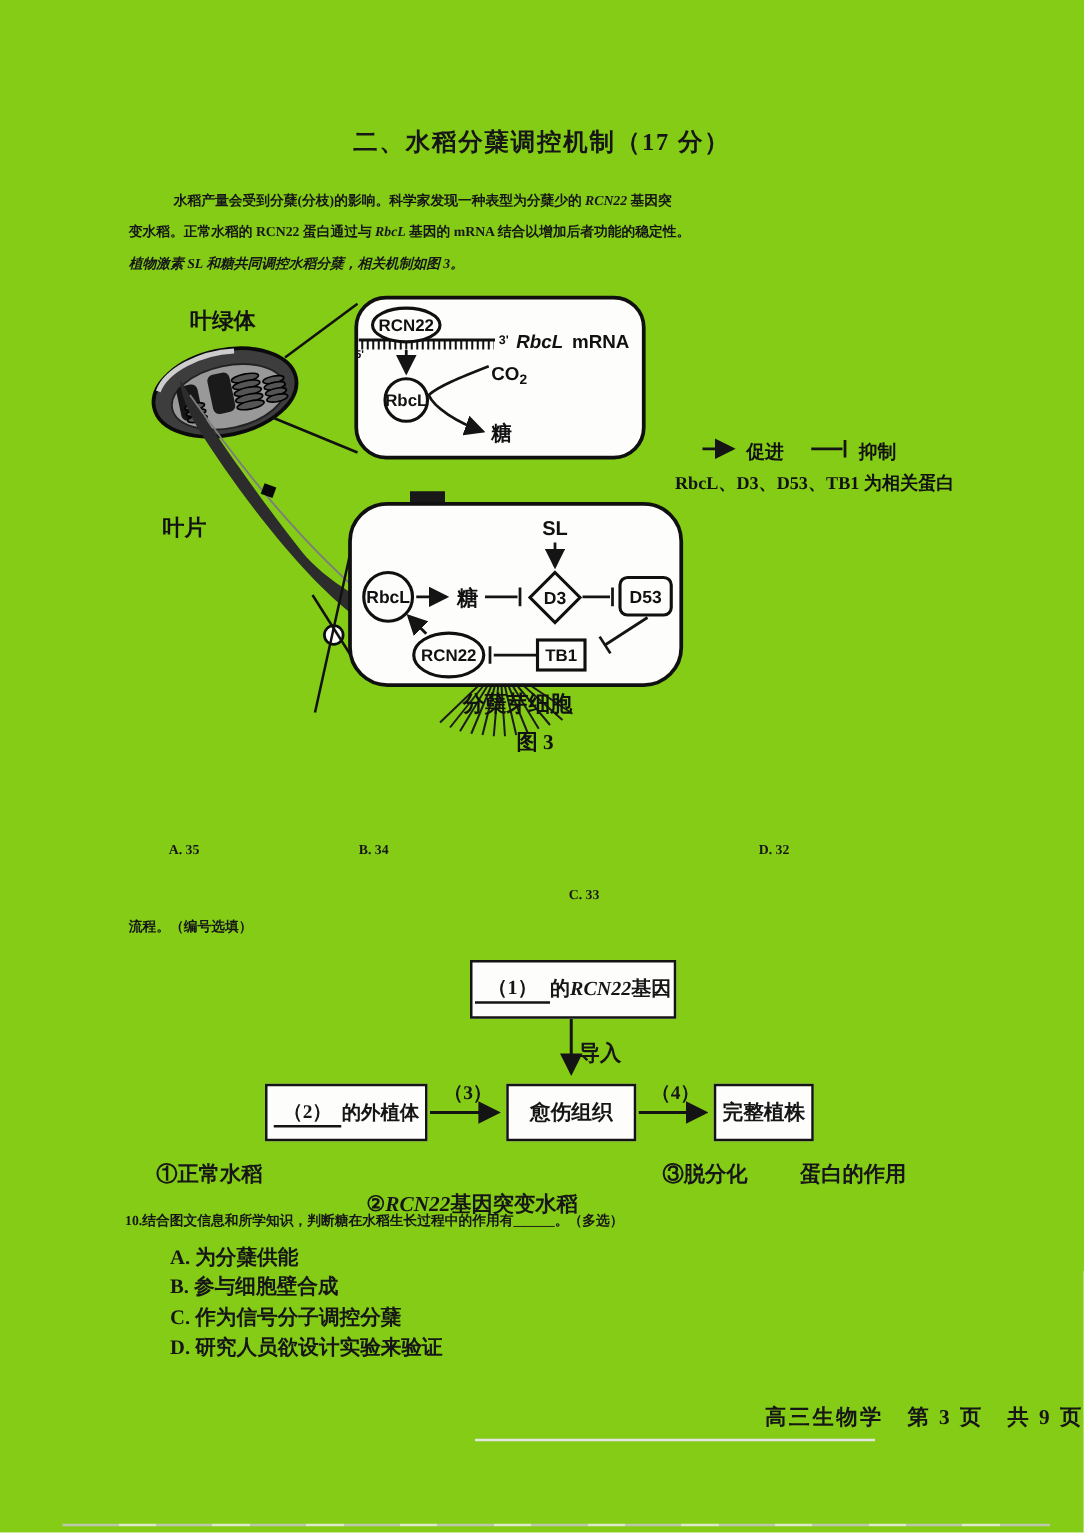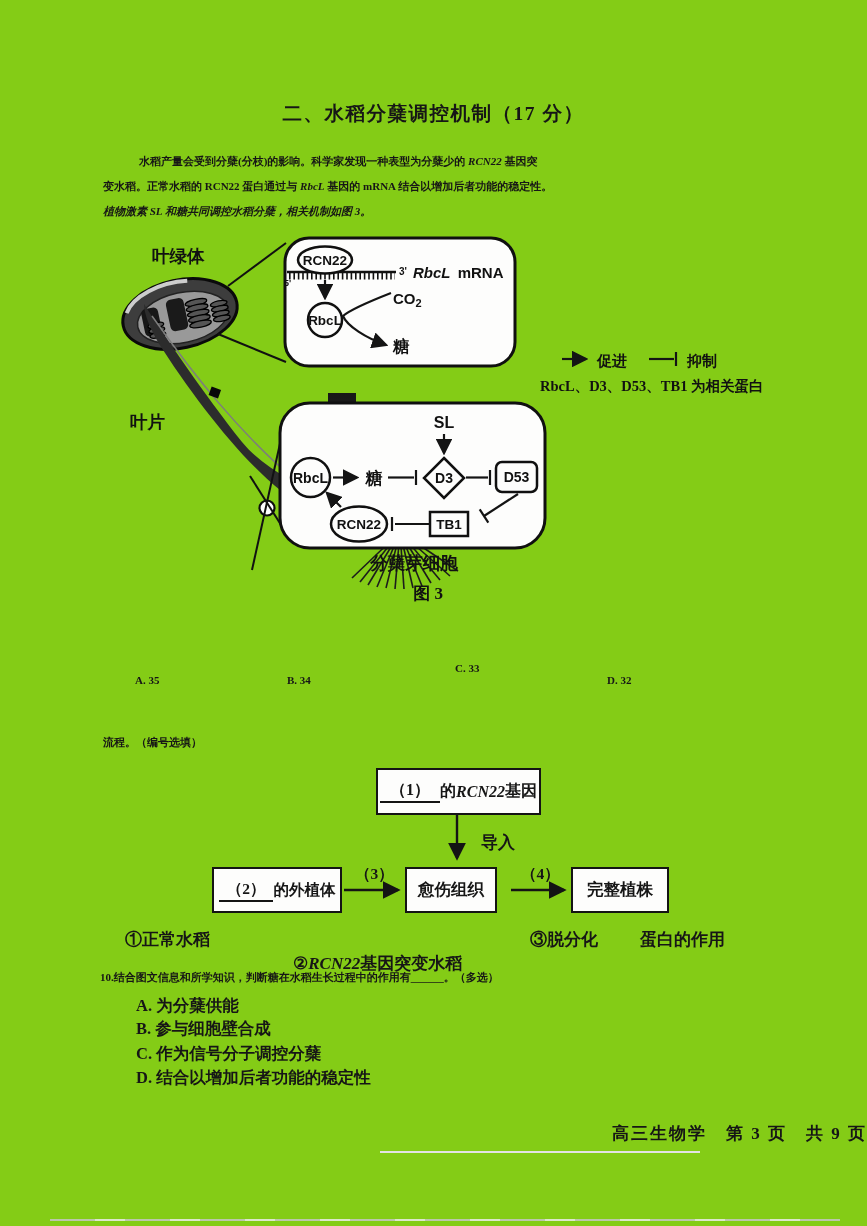--- a/index.html
+++ b/index.html
@@ -151,21 +151,21 @@
     <ellipse cx="259" cy="294" rx="28" ry="17.5" fill="#fdfdfc" stroke="#101010" stroke-width="2.5"></ellipse>
     <text x="259" y="299" font-size="13.5" text-anchor="middle">RCN22</text>
     <line x1="241" y1="277" x2="227" y2="263" stroke="#141414" stroke-width="2.2" marker-end="url(#ah)"></line>
 
     <text class="cjk" x="314" y="339" font-size="17.5" text-anchor="middle">分蘖芽细胞</text>
     <text class="cjk" x="328" y="369" font-size="17" text-anchor="middle">图 3</text>
   </svg>
 
   <div class="ln" style="left:135px;top:668px;">A. 35</div>
   <div class="ln" style="left:287px;top:668px;">B. 34</div>
-  <div class="ln" style="left:455px;top:656px;">C. 33</div>
+  <div class="ln" style="left:455px;top:704px;">C. 33</div>
   <div class="ln" style="left:607px;top:668px;">D. 32</div>
 
   <div class="ln" style="left:103px;top:730px;">流程。（编号选填）</div>
 
   <svg class="abs" style="left:150px;top:755px;pointer-events:none;" width="520" height="200" viewBox="0 0 520 200">
     <defs>
       <marker id="ah2" viewBox="0 0 10 10" refX="8.5" refY="5" markerWidth="7.5" markerHeight="7.5" orient="auto-start-reverse">
         <path d="M0,0 L10,5 L0,10 z" fill="#141414"></path>
       </marker>
     </defs>
@@ -173,38 +173,38 @@
     <line x1="194" y1="135" x2="248" y2="135" stroke="#141414" stroke-width="2.4" marker-end="url(#ah2)"></line>
     <line x1="361" y1="135" x2="414" y2="135" stroke="#141414" stroke-width="2.4" marker-end="url(#ah2)"></line>
   </svg>
 
   <div class="fbox" style="left:376px;top:768px;width:165px;height:47px;font-size:16px;">
       <span class="blank">（1）</span>
       <span>的</span>
       <span class="gene">RCN22</span>
       <span> 基因</span>
     </div>
-  <div class="ln" style="left:481px;top:831px;font-size:17px;text-align:center;">导入</div>
+  <div class="ln" style="left:463px;top:831px;font-size:17px;text-align:center;">导入</div>
   <div class="fbox" style="left:212px;top:867px;width:130px;height:46px;font-size:15.5px;">
       <span class="blank" style="padding:0 8px;">（2）</span>
       <span>的外植体</span>
     </div>
   <div class="steplab" style="left:355px;top:864px;">（3）</div>
-  <div class="fbox" style="left:405px;top:867px;width:92px;height:46px;font-size:16.5px;">愈伤组织</div>
+  <div class="fbox" style="left:405px;top:867px;width:104px;height:46px;font-size:16.5px;">愈伤组织</div>
   <div class="steplab" style="left:521px;top:864px;">（4）</div>
-  <div class="fbox" style="left:571px;top:867px;width:98px;height:46px;font-size:16.5px;">完整植株</div>
+  <div class="fbox" style="left:571px;top:867px;width:80px;height:46px;font-size:16.5px;">完整植株</div>
 
   <div class="fopt" style="left:125px;top:928px;">①正常水稻</div>
   <div class="fopt" style="left:293px;top:952px;"><span>②</span><span class="gene">RCN22</span><span>基因突变水稻</span></div>
   <div class="fopt" style="left:530px;top:928px;">③脱分化</div>
   <div class="fopt" style="left:640px;top:928px;">蛋白的作用</div>
 
   <div class="ln" style="left:100px;top:965px;">10.结合图文信息和所学知识，判断糖在水稻生长过程中的作用有______。（多选）</div>
   <div class="q10opt" style="left:136px;top:995px;">A. 为分蘖供能</div>
   <div class="q10opt" style="left:136px;top:1018px;">B. 参与细胞壁合成</div>
   <div class="q10opt" style="left:136px;top:1043px;">C. 作为信号分子调控分蘖</div>
-  <div class="q10opt" style="left:136px;top:1067px;">D. 结合以增加后者功能的稳定性</div>
+  <div class="q10opt" style="left:136px;top:1067px;">D. 研究人员欲设计实验来验证</div>
 
   <div id="footer" class="abs">高三生物学　第 3 页　共 9 页</div>
 
   <div id="scan-ghost" class="abs"></div>
   <div id="scan-edge" class="abs"></div>
 </div>
 
 </body></html>

